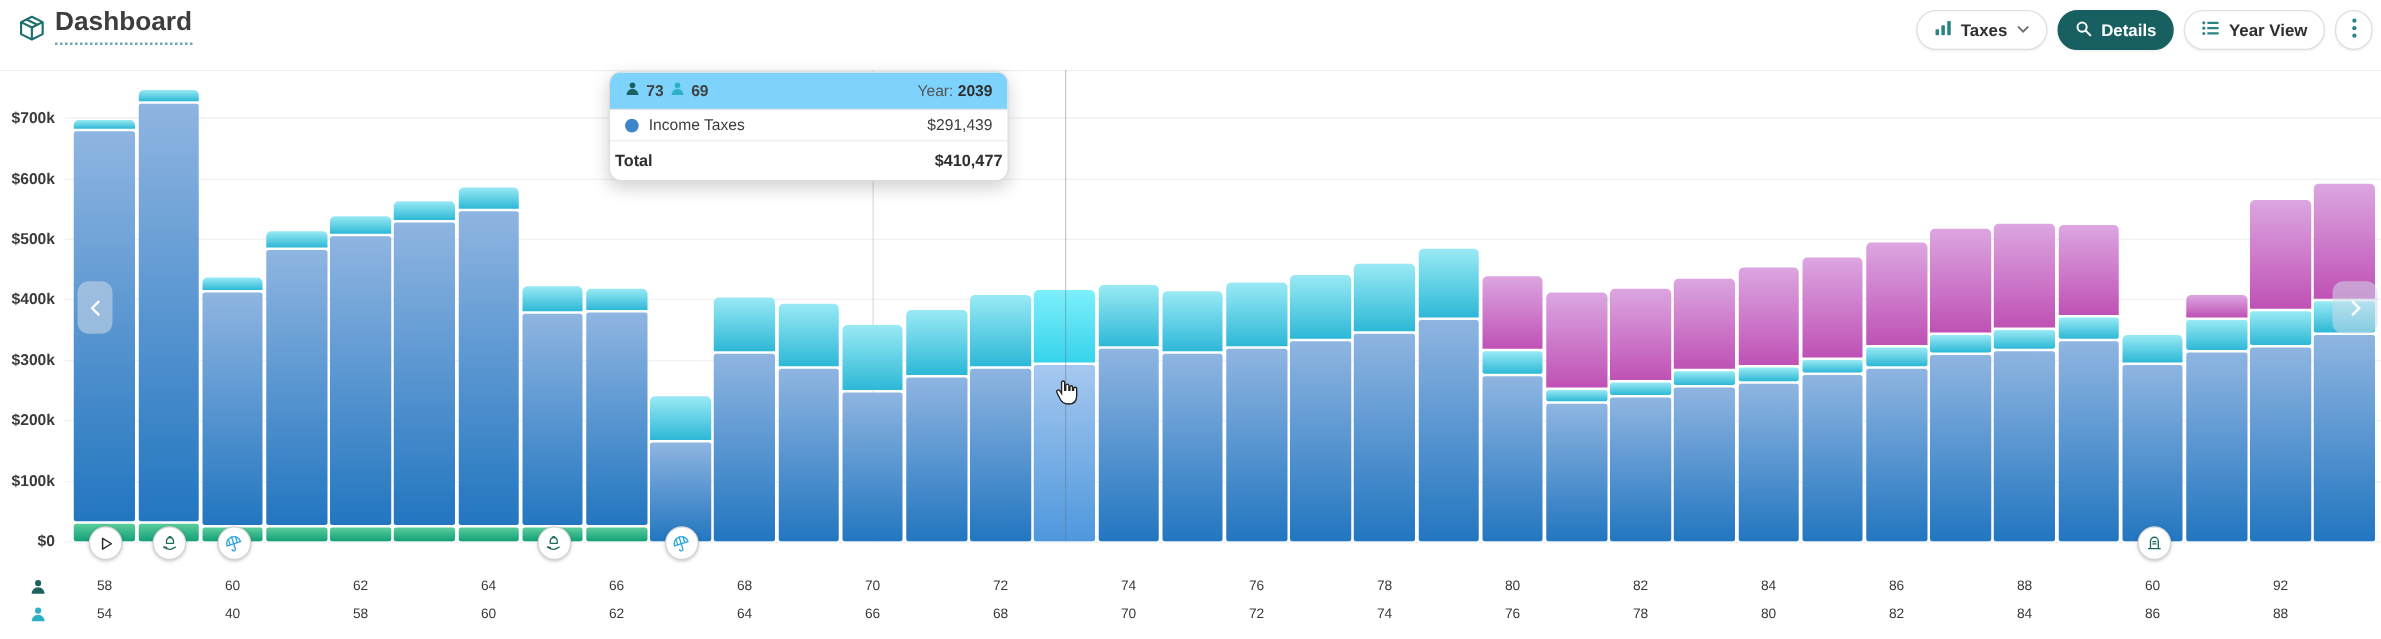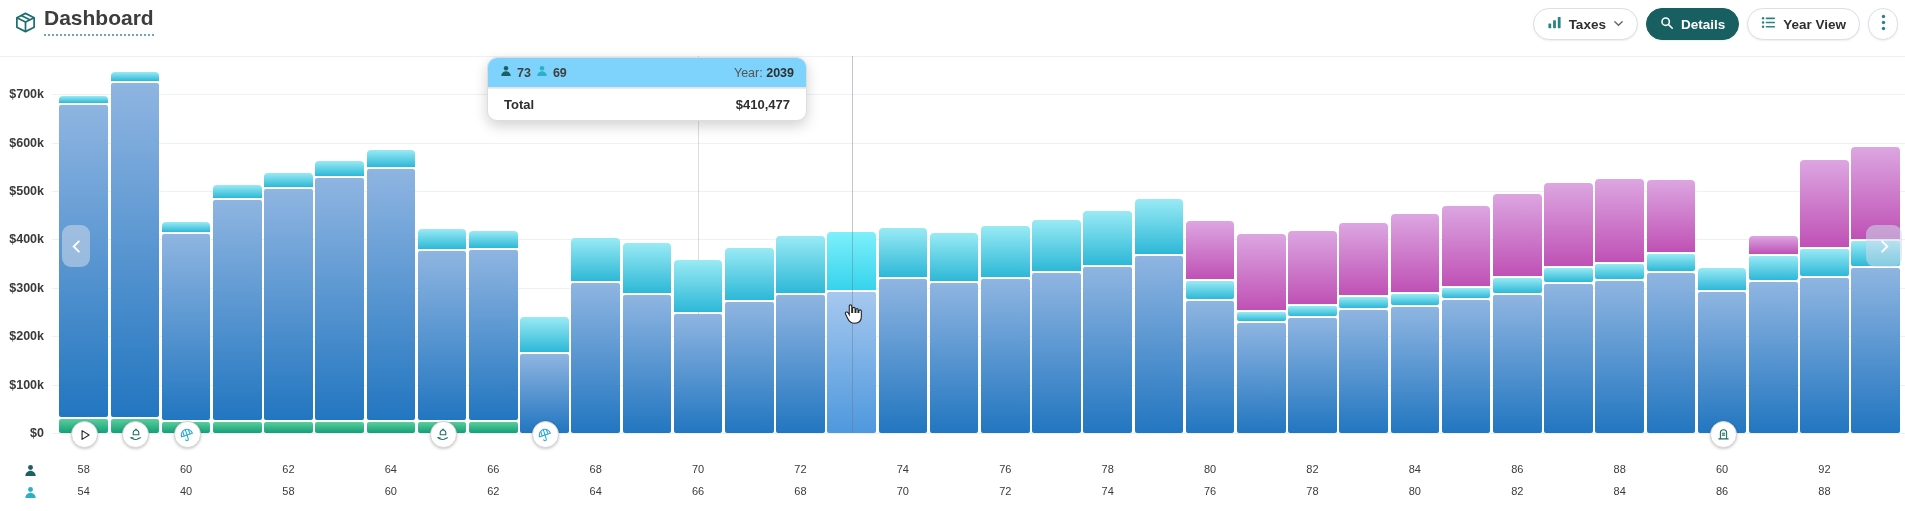--- a/index.html
+++ b/index.html
@@ -54,21 +54,21 @@
   .tt-head{background:#7dd3fc;padding:7px 12px;display:flex;justify-content:space-between;
     border-bottom:1px solid #e4e4e4;align-items:center;}
   .tt-ages{display:flex;align-items:center;gap:5px;font-weight:700;color:#404040;}
   .tt-year{color:#555;}
   .tt-year b{color:#2f2f2f;}
   .tt-row{padding:5px 12px;display:flex;justify-content:space-between;align-items:center;}
   .tt-row .lab{display:flex;align-items:center;gap:8px;}
   .dot{width:11px;height:11px;border-radius:50%;display:inline-block;}
   .dot-cg{background:var(--dot-capgains);}
   .dot-inc{background:var(--dot-income);}
-  .tt-total{padding:8px 16px;border-top:1px solid #ececec;font-weight:700;font-size:13px;
+  .tt-total{padding:8px 4px;border-top:1px solid #ececec;font-weight:700;font-size:13px;
     display:flex;justify-content:space-between;color:#2e2e2e;}
   .tt-cum{padding:7px 12px;border-top:1px solid #ececec;color:#8e8e8e;
     display:flex;justify-content:space-between;}
 
   .cursor{position:absolute;left:843px;top:303px;z-index:40;pointer-events:none;}
 </style>
 </head>
 <body>
 
 <div id="stage">
@@ -172,20 +172,27 @@
           <svg width="12" height="12" viewBox="0 0 24 24" fill="var(--cyan-person)">
               <circle cx="12" cy="6.5" r="4.5"></circle>
               <path d="M2.5 22c0-5.2 4.3-9.5 9.5-9.5s9.5 4.3 9.5 9.5z"></path>
             </svg>
         </span>
         <span>69</span>
       </span>
       <span class="tt-year">
         <span>Year:</span> <b>2039</b>
       </span>
+    </div>
+    <div class="tt-row">
+      <span class="lab">
+          <i class="dot dot-inc"></i>
+        <span>Income Taxes</span>
+        </span>
+      <span class="val">$291,439</span>
     </div>
     <div class="tt-total">
       <span>Total</span>
       <span>$410,477</span>
     </div>
   </div>
 
   <span class="cursor">
     <svg width="20" height="22" viewBox="0 0 24 26">
         <path d="M9 2c.8 0 1.5.7 1.5 1.5V11h1V6.5c0-.8.7-1.5 1.5-1.5s1.5.7 1.5 1.5V11h1V8c0-.8.7-1.5 1.5-1.5S18 7.2 18 8v3h1V9.5c0-.8.7-1.5 1.5-1.5S22 8.7 22 9.5V16c0 5-3 8-8 8s-7-2.5-8.5-6L3 13c-.5-1 0-2 1-2.3 1-.3 1.8.3 2.3 1.2l1.2 2V3.5C7.5 2.7 8.2 2 9 2z" fill="#fff" stroke="#222" stroke-width="1.3"></path>

